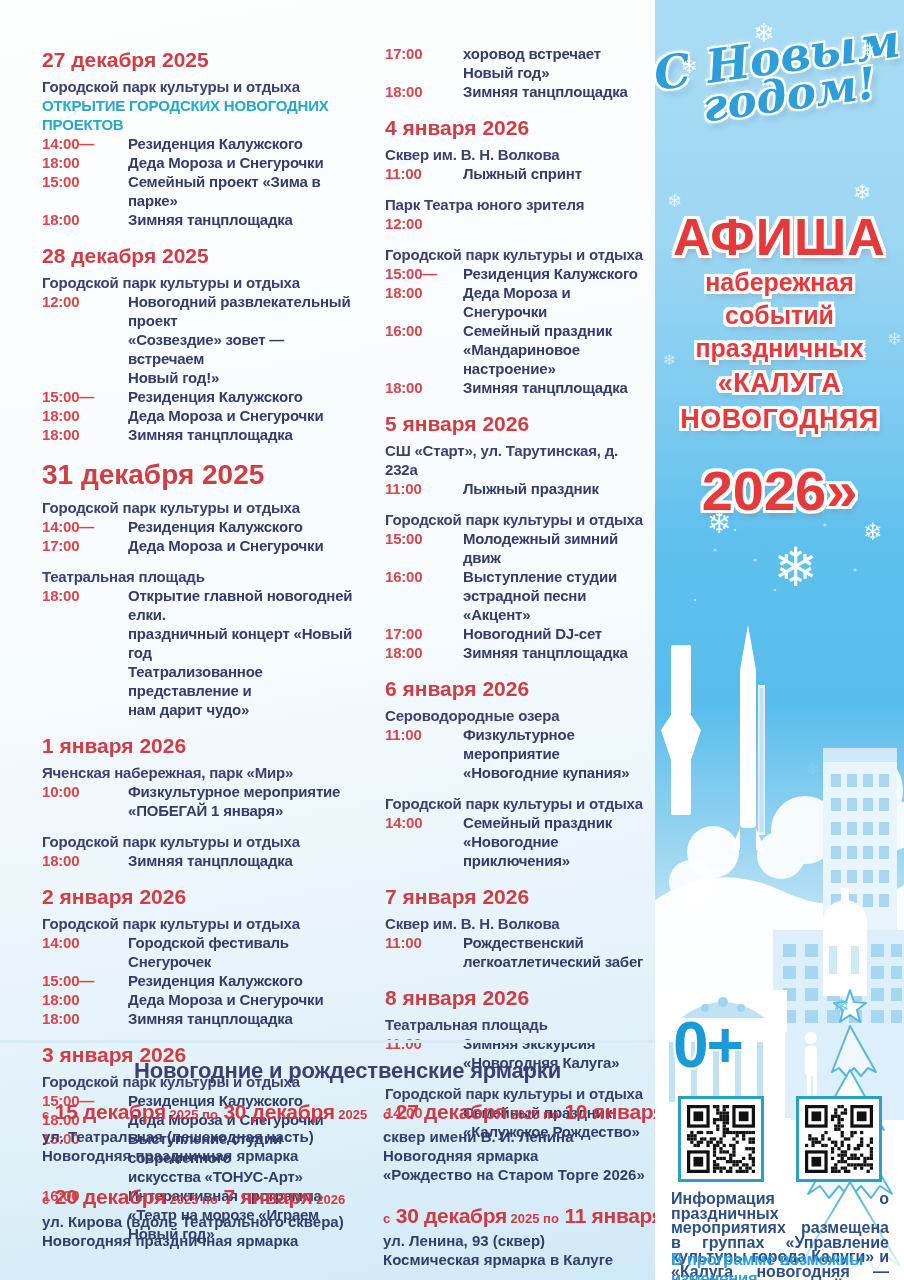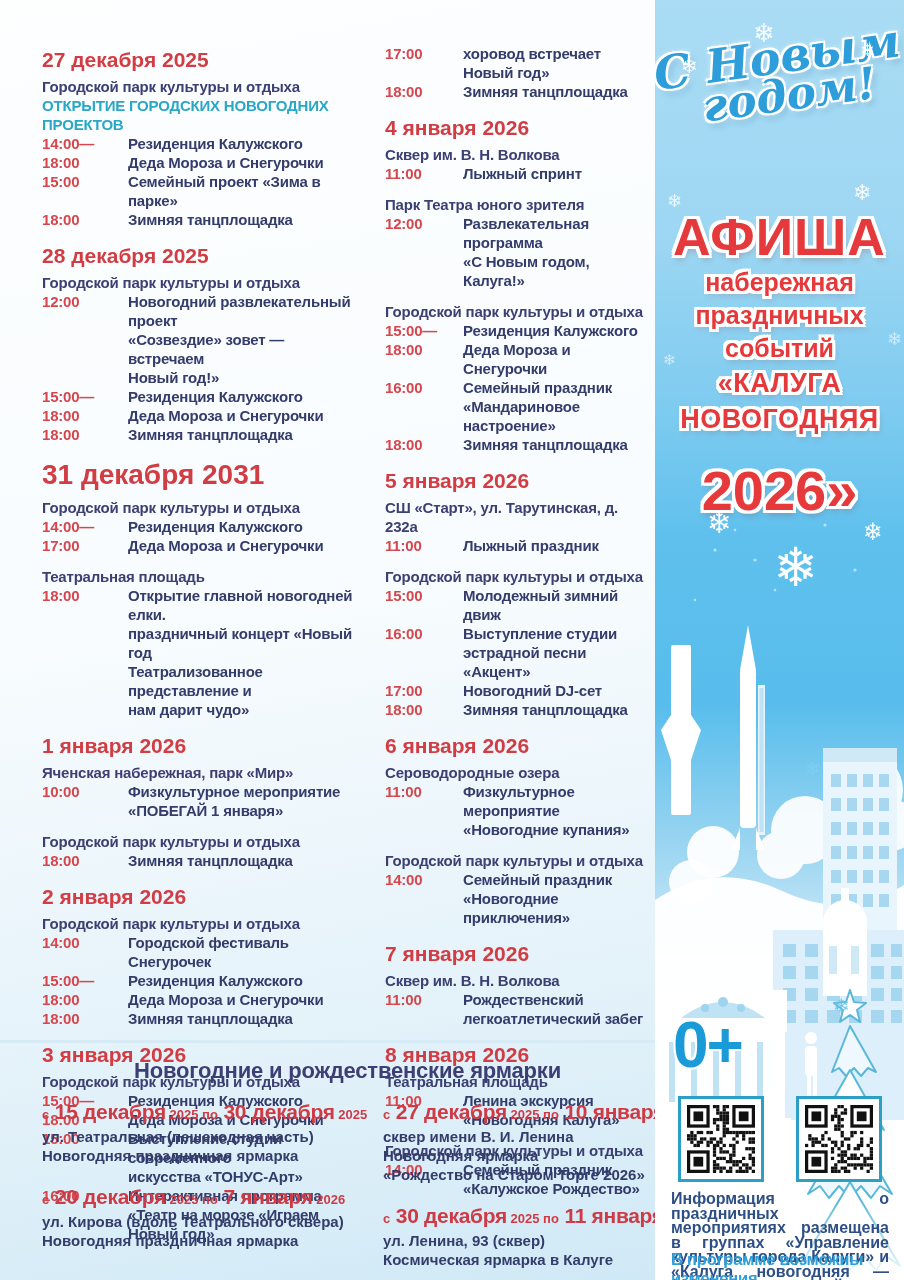--- a/index.html
+++ b/index.html
@@ -115,21 +115,21 @@
             </div>
             <div class="event">
               <div class="time">18:00</div>
               <div class="desc">
                 <div class="line">Зимняя танцплощадка</div>
               </div>
             </div>
           </div>
         </div>
         <div class="day-block">
-          <div class="date date-large">31 декабря 2031</div>
+          <div class="date date-large">31 декабря 2025</div>
           <div class="section">
             <div class="venue">Городской парк культуры и отдыха</div>
             <div class="event">
               <div class="time">14:00—17:00</div>
               <div class="desc">
                 <div class="line">Резиденция Калужского</div>
                 <div class="line">Деда Мороза и Снегурочки</div>
               </div>
             </div>
           </div>
@@ -247,24 +247,20 @@
               <div class="time">11:00</div>
               <div class="desc">
                 <div class="line">Лыжный спринт</div>
               </div>
             </div>
           </div>
           <div class="section">
             <div class="venue">Парк Театра юного зрителя</div>
             <div class="event">
               <div class="time">12:00</div>
-              <div class="desc">
-                <div class="line">Развлекательная программа</div>
-                <div class="line">«С Новым годом, Калуга!»</div>
-              </div>
             </div>
           </div>
           <div class="section">
             <div class="venue">Городской парк культуры и отдыха</div>
             <div class="event">
               <div class="time">15:00—18:00</div>
               <div class="desc">
                 <div class="line">Резиденция Калужского</div>
                 <div class="line">Деда Мороза и Снегурочки</div>
               </div>
@@ -360,21 +356,21 @@
             </div>
           </div>
         </div>
         <div class="day-block">
           <div class="date">8 января 2026</div>
           <div class="section">
             <div class="venue">Театральная площадь</div>
             <div class="event">
               <div class="time">11:00</div>
               <div class="desc">
-                <div class="line">Ленина экскурсия</div>
+                <div class="line">Зимняя экскурсия</div>
                 <div class="line">«Новогодняя Калуга»</div>
               </div>
             </div>
           </div>
           <div class="section">
             <div class="venue">Городской парк культуры и отдыха</div>
             <div class="event">
               <div class="time">14:00</div>
               <div class="desc">
                 <div class="line">Семейный праздник</div>
@@ -587,22 +583,22 @@
     <div class="sb-content">
 
       <div class="greeting">
         <div class="greet1">С Новым</div>
         <div class="greet2">годом!</div>
       </div>
 
       <div class="red-stack">
         <div class="sb-title">АФИША</div>
         <div class="sb-sub">набережная</div>
+        <div class="sb-sub">событий</div>
         <div class="sb-sub">праздничных</div>
-        <div class="sb-sub">событий</div>
         <div class="sb-brand">«КАЛУГА</div>
         <div class="sb-brand">НОВОГОДНЯЯ</div>
         <div class="sb-year">2026»</div>
       </div>
 
       <div class="age">0+</div>
 
       <div class="qr-row">
         <div class="qr" id="qr1">
             <svg viewBox="0 0 100 100">

